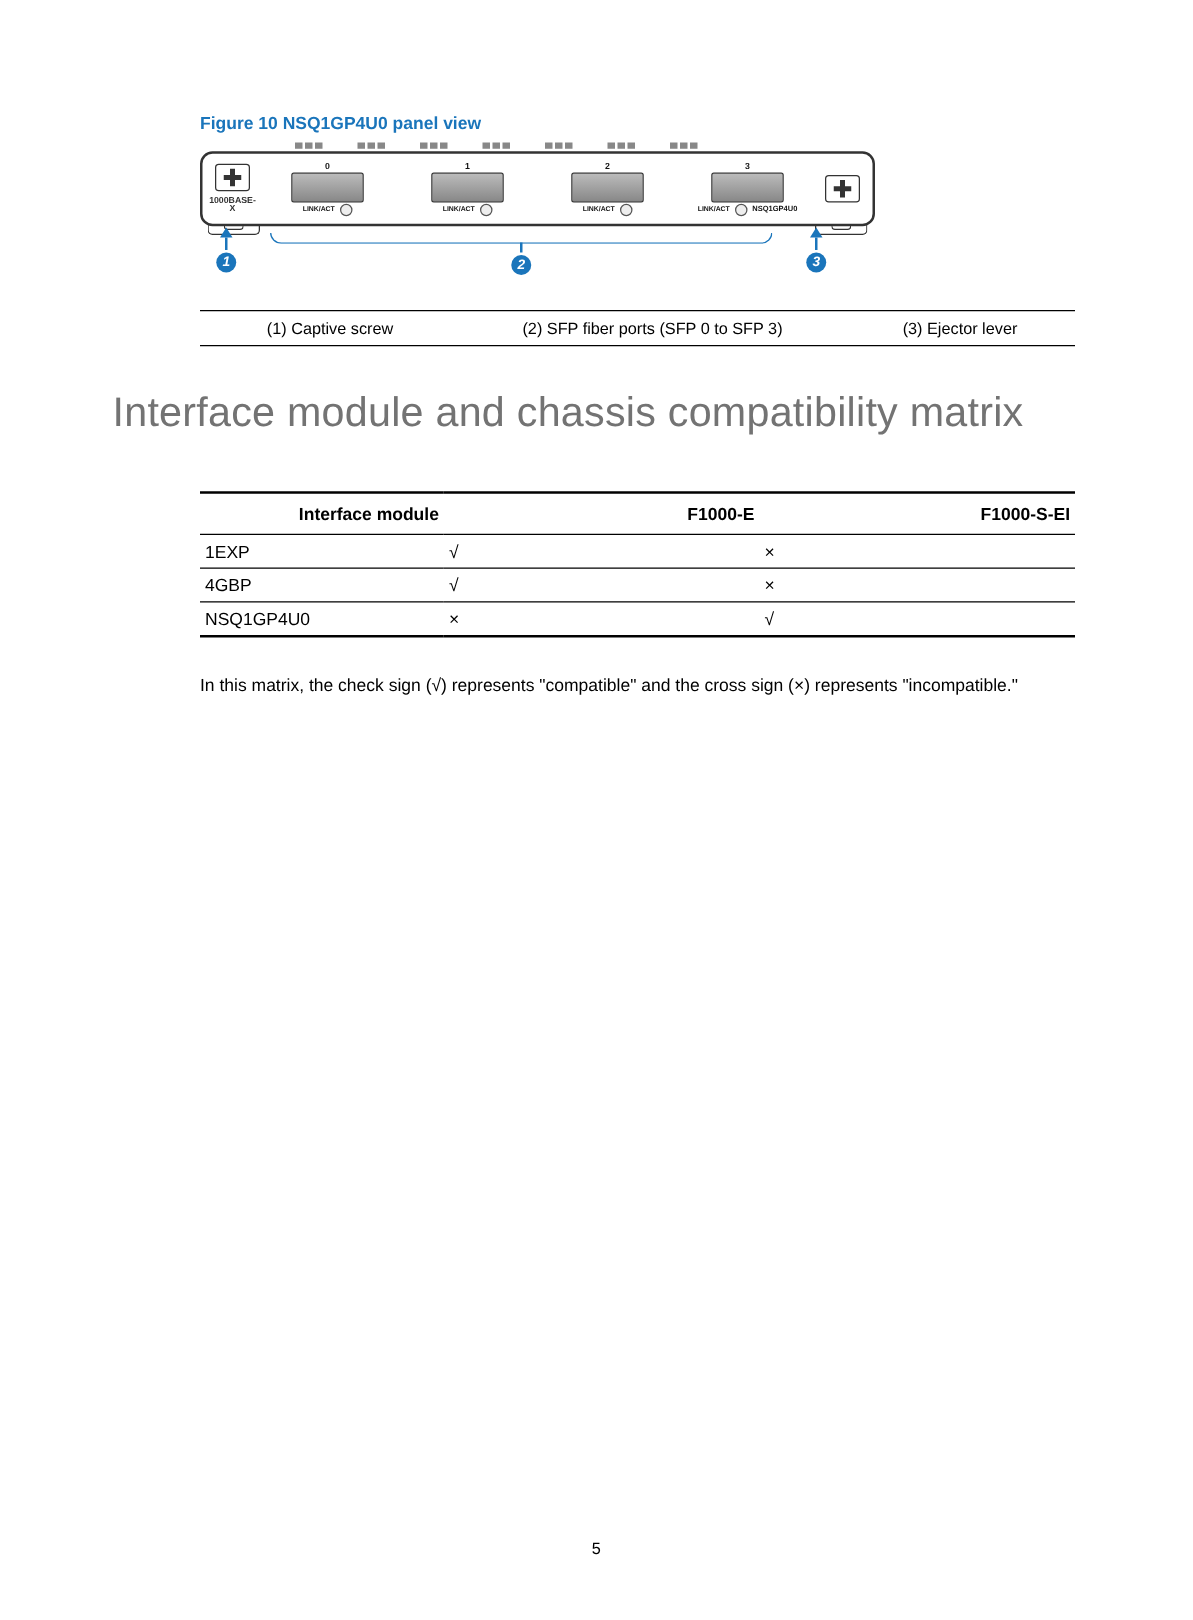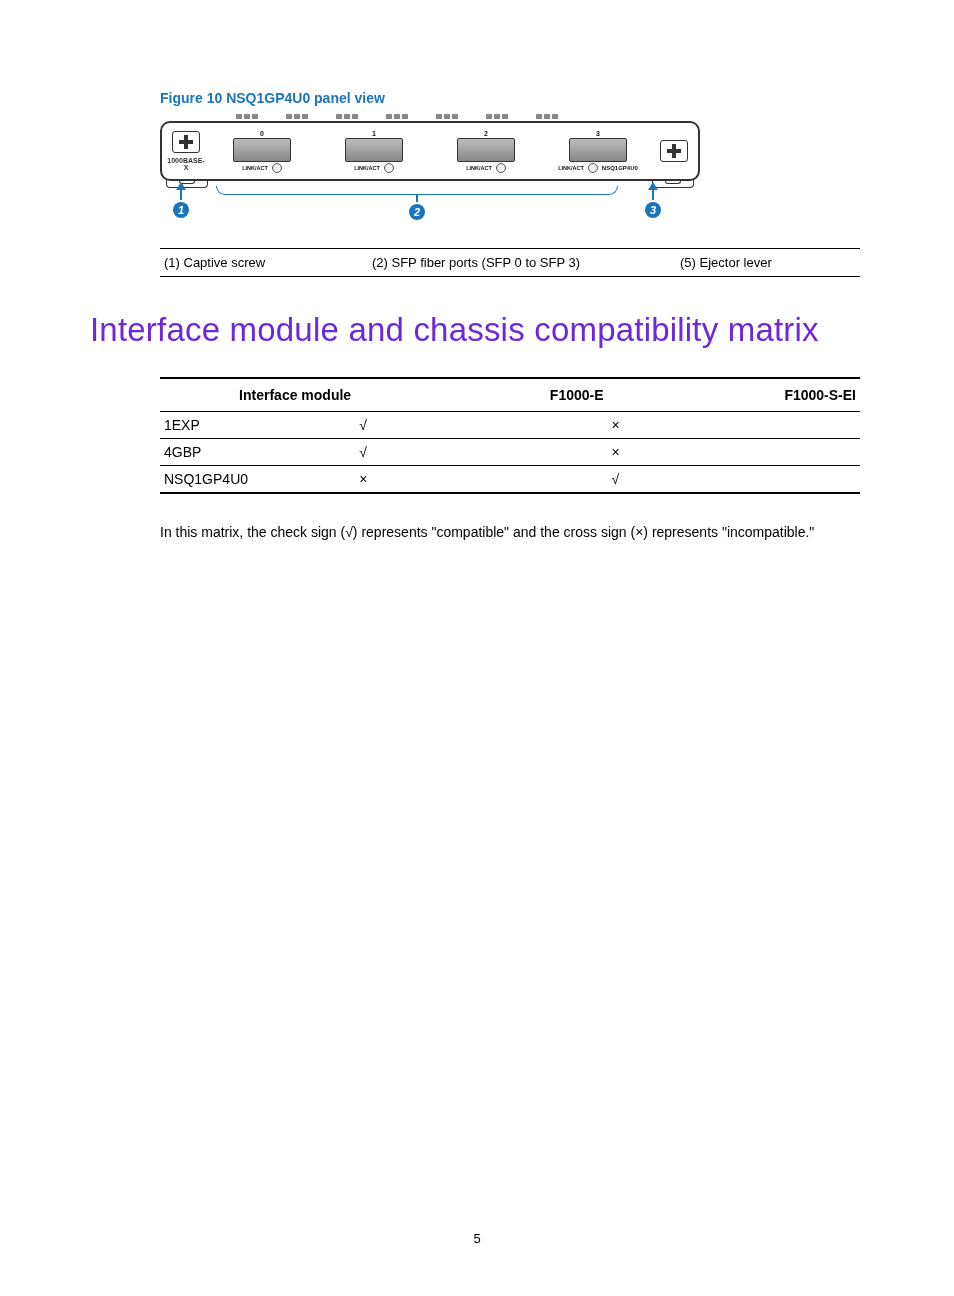--- a/index.html
+++ b/index.html
@@ -213,29 +213,30 @@
   }
   .legend-table {
     width: 700px;
     border-collapse: collapse;
     margin-top: 18px;
     font-size: 13px;
   }
   .legend-table tr {
     border-top: 1px solid #000;
     border-bottom: 1px solid #000;
+    text-align: center;
   }
   .legend-table td {
     padding: 6px 4px;
   }
   .section-title {
-    color: #6d28d9;
+    color: #737373;
     font-size: 33px;
     font-weight: normal;
-    margin: 34px 0 28px -70px;
+    margin: 34px 0 44px -70px;
     letter-spacing: 0.2px;
   }
   .matrix-table {
     width: 700px;
     border-collapse: collapse;
     font-size: 14px;
   }
   .matrix-table th {
     text-align: right;
     font-weight: bold;
@@ -385,21 +386,21 @@
         <div class="arrow-stem" style="left:492px; top:0; height:10px;"></div>
         <div class="callout-num" style="left:485px; top:12px;">3</div>
       </div>
     </div>
 
     <table class="legend-table">
       <tbody>
           <tr>
         <td style="width:200px">(1) Captive screw</td>
         <td style="width:300px">(2) SFP fiber ports (SFP 0 to SFP 3)</td>
-        <td>(5) Ejector lever</td>
+        <td>(3) Ejector lever</td>
       </tr>
     </tbody>
       </table>
 
     <h1 class="section-title">Interface module and chassis compatibility matrix</h1>
 
     <table class="matrix-table">
       <thead>
         <tr>
           <th class="col-module">Interface module</th>

